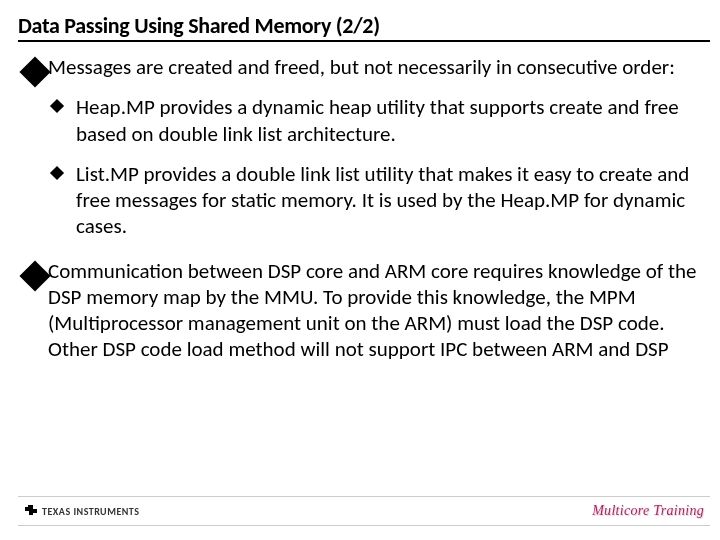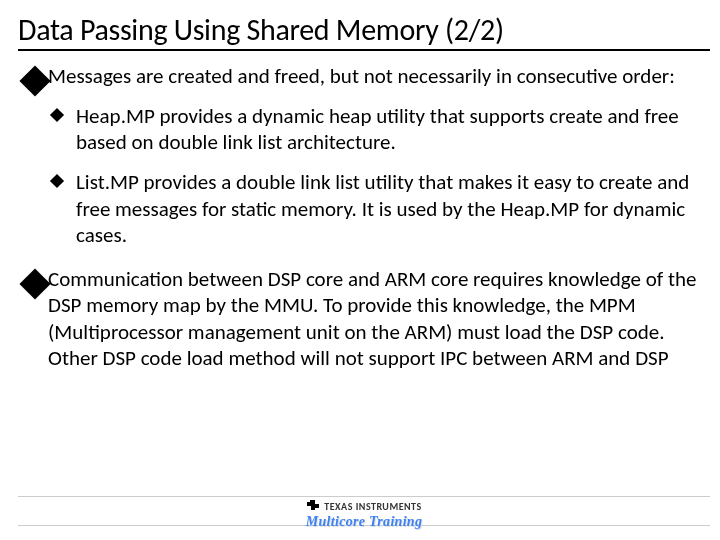--- a/index.html
+++ b/index.html
@@ -1,18 +1,18 @@
 <!DOCTYPE html>
 <html><head>
 <meta charset="utf-8">
 <style>
   * { margin: 0; padding: 0; box-sizing: border-box; }
   html, body { width: 720px; height: 540px; background: #fff; font-family: Calibri, "Segoe UI", Arial, sans-serif; color: #000; }
   .slide { width: 720px; height: 540px; position: relative; padding: 14px 10px 0 18px; }
-  .title { font-size: 30px; font-weight: 400; letter-spacing: -0.3px; line-height: 1.05; }
+  .title { font-size: 22px; font-weight: 700; letter-spacing: -0.3px; line-height: 1.05; }
   .rule { height: 2px; background: #000; margin-top: 3px; margin-bottom: 12px; width: 100%; }
   .bullets { list-style: none; font-size: 21px; line-height: 1.25; }
   .bullets > li { position: relative; padding-left: 30px; margin-bottom: 18px; }
   .bullets > li::before {
     content: "";
     position: absolute;
     left: 6px; top: 7px;
     width: 0; height: 0;
     border-left: 6px solid transparent;
     border-right: 6px solid transparent;
@@ -25,24 +25,24 @@
   .sub { list-style: none; margin-top: 14px; }
   .sub > li { position: relative; padding-left: 28px; margin-bottom: 14px; }
   .sub > li::before {
     content: "";
     position: absolute;
     left: 4px; top: 7px;
     width: 10px; height: 10px;
     background: #000;
     transform: rotate(45deg);
   }
-  .footer { position: absolute; left: 18px; right: 10px; bottom: 14px; height: 30px; display: flex; align-items: center; justify-content: space-between; border: 1px solid #ccc; border-left: none; border-right: none; padding: 2px 6px; flex-direction: column; }
+  .footer { position: absolute; left: 18px; right: 10px; bottom: 14px; height: 30px; display: flex; align-items: center; justify-content: space-between; border: 1px solid #ccc; border-left: none; border-right: none; padding: 2px 6px; }
   .ti { display: flex; align-items: center; gap: 4px; font-size: 10px; font-weight: 600; color: #333; letter-spacing: 0.5px; }
   .ti .chip { font-size: 12px; color: #000; }
-  .brand { font-size: 14px; font-weight: 700; color: #3b82f6; font-style: italic; text-shadow: 1px 1px 0 #ddd; font-family: Georgia, serif; letter-spacing: 0.3px; }
+  .brand { font-size: 14px; font-weight: 400; color: #be185d; font-style: italic; text-shadow: 1px 1px 0 #ddd; font-family: Georgia, serif; letter-spacing: 0.3px; }
 </style>
 </head>
 <body>
 
 <div class="slide">
   <h1 class="title">Data Passing Using Shared Memory (2/2)</h1>
   <div class="rule"></div>
 
   <ul class="bullets">
     <li>

